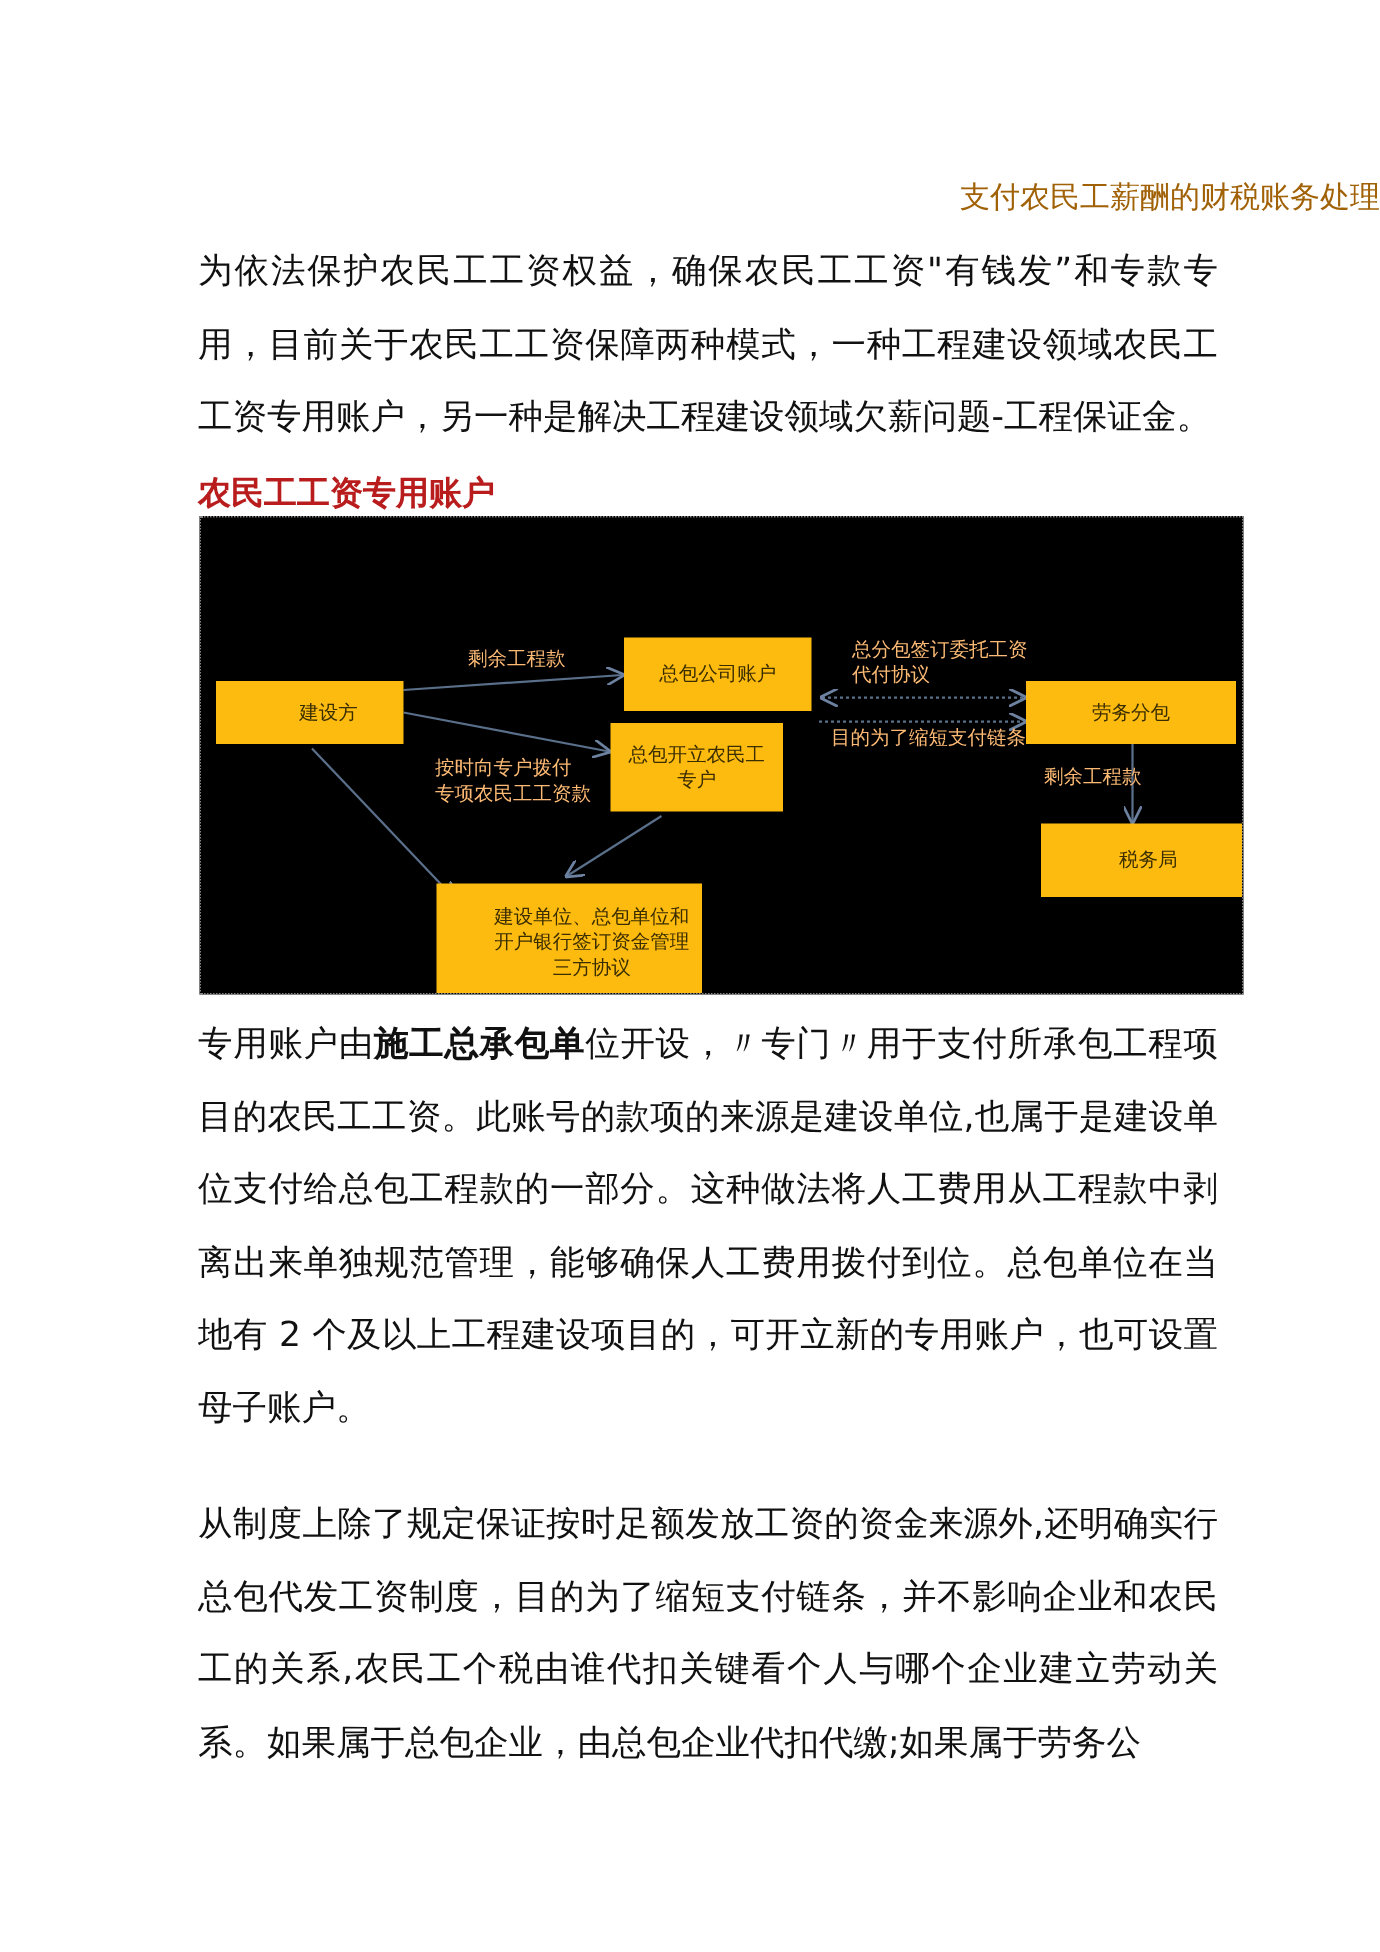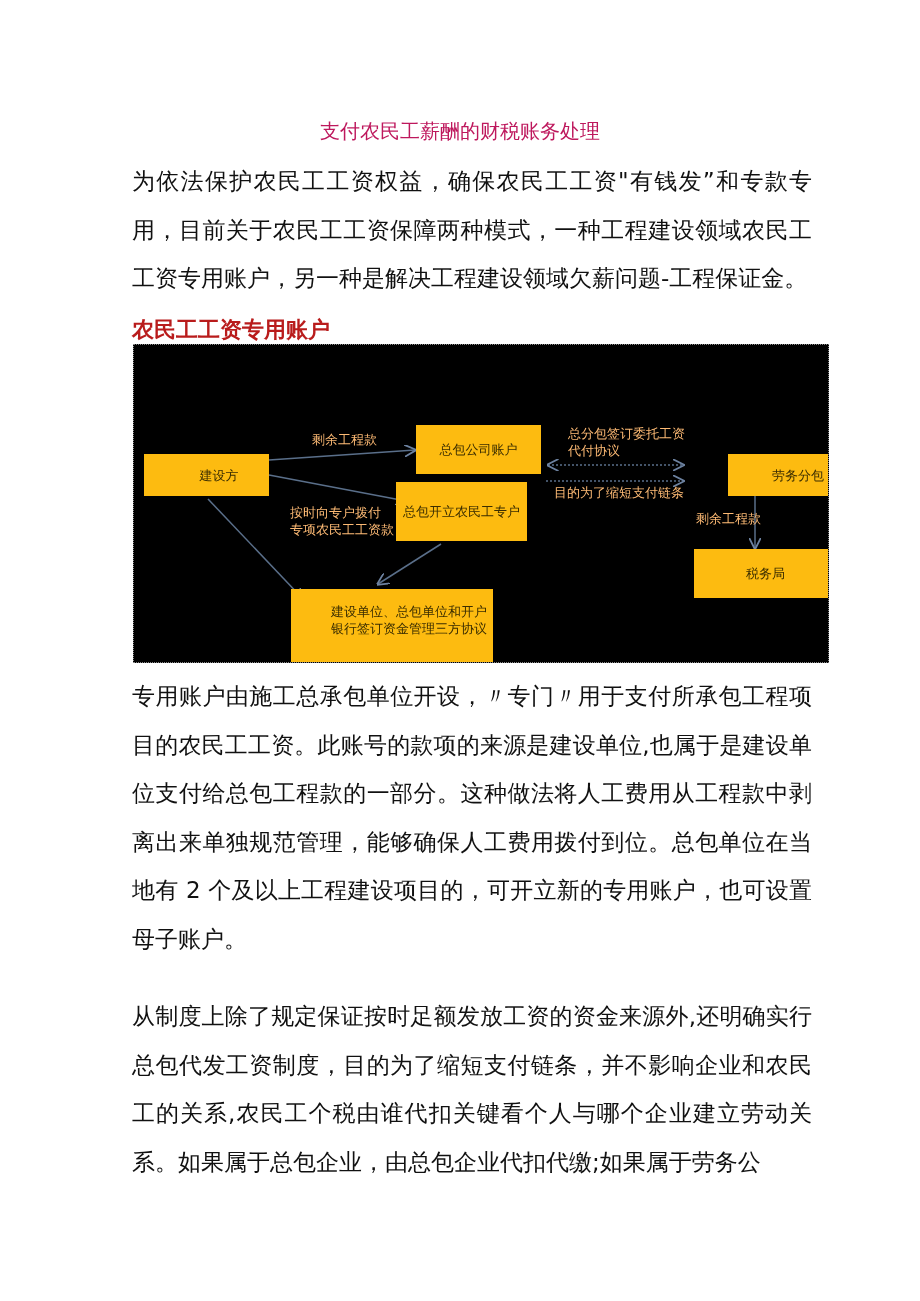--- a/index.html
+++ b/index.html
@@ -1,32 +1,32 @@
 <!DOCTYPE html>
 <html><head>
 <meta charset="utf-8">
 <style>
   html, body { margin:0; padding:0; background:#ffffff; }
   body { width:920px; height:1301px; position:relative; overflow:hidden;
          font-family:"DejaVu Sans", "Liberation Sans", sans-serif; color:#111; }
-  .title { position:absolute; left:0; width:920px; top:116px; text-align:center;
-           font-size:20px; color:#be185d; line-height:30px; letter-spacing:0px; }
+  .title { position:absolute; left:0; width:920px; top:116px; text-align:right;
+           font-size:20px; color:#a16207; line-height:30px; letter-spacing:0px; }
   .para { position:absolute; left:132px; width:680px; font-size:23px;
           line-height:48.6px; color:#111; text-align:justify; }
-  .para b { font-weight:normal; }
+  .para b { font-weight:bold; }
   #p1 { top:157px; }
   .heading { position:absolute; left:132px; top:314px; font-size:22px; font-weight:bold;
              line-height:32px; color:#b91c1c; }
   #p2 { top:672px; }
   #p3 { top:992px; }
 
   .diagram { position:absolute; left:133px; top:344px; width:696px; height:319px;
              background:#000; border:1px dotted #888; box-sizing:border-box; overflow:hidden; }
   .box { position:absolute; background:#fdbb10; color:#3a2d00; font-size:13px;
-         display:flex; align-items:center; justify-content:center; text-align:right;
+         display:flex; align-items:center; justify-content:center; text-align:center;
          line-height:17px; box-sizing:border-box; padding:0 6px; }
   .lbl { position:absolute; color:#fdba74; font-size:13px; line-height:17px; white-space:pre-line; }
   svg.arrows { position:absolute; left:0; top:0; width:696px; height:319px; }
 </style>
 </head>
 <body>
 
 <div class="title">支付农民工薪酬的财税账务处理</div>
 
 <div class="para" id="p1">为依法保护农民工工资权益，确保农民工工资"有钱发”和专款专用，目前关于农民工工资保障两种模式，一种工程建设领域农民工工资专用账户，另一种是解决工程建设领域欠薪问题-工程保证金。</div>
@@ -54,24 +54,24 @@
 
     <line x1="414" y1="120" x2="549" y2="120" stroke="#5a6f8a" stroke-width="1.5" stroke-dasharray="2,2" marker-start="url(#ahs)" marker-end="url(#ah)"></line>
 
     <line x1="412" y1="136" x2="549" y2="136" stroke="#5a6f8a" stroke-width="1.5" stroke-dasharray="2,2" marker-end="url(#ah)"></line>
 
     <line x1="621" y1="151" x2="621" y2="203" stroke="#5a6f8a" stroke-width="1.5" marker-end="url(#ah)"></line>
   </svg>
 
   <div class="box" style="left:10px;top:109px;width:125px;height:42px;padding-left:31px;">建设方</div>
   <div class="box" style="left:282px;top:80px;width:125px;height:49px;">总包公司账户</div>
-  <div class="box" style="left:262px;top:137px;width:131px;height:59px;">总包开立农民工专户</div>
-  <div class="box" style="left:550px;top:109px;width:140px;height:42px;margin-left:44px;">劳务分包</div>
+  <div class="box" style="left:273px;top:137px;width:115px;height:59px;">总包开立农民工专户</div>
+  <div class="box" style="left:550px;top:109px;width:140px;height:42px;">劳务分包</div>
   <div class="box" style="left:560px;top:204px;width:143px;height:49px;">税务局</div>
-  <div class="box" style="left:157px;top:244px;width:202px;height:80px;align-items:flex-start;padding-top:14px;padding-left:36px;">建设单位、总包单位和开户银行签订资金管理三方协议</div>
+  <div class="box" style="left:157px;top:244px;width:177px;height:80px;align-items:flex-start;padding-top:14px;padding-left:36px;">建设单位、总包单位和开户银行签订资金管理三方协议</div>
 
   <div class="lbl" style="left:178px;top:86px;">剩余工程款</div>
   <div class="lbl" style="left:156px;top:159px;">按时向专户拨付
 专项农民工工资款</div>
   <div class="lbl" style="left:434px;top:80px;">总分包签订委托工资
 代付协议</div>
   <div class="lbl" style="left:420px;top:139px;">目的为了缩短支付链条</div>
   <div class="lbl" style="left:562px;top:165px;">剩余工程款</div>
 </div>
 

